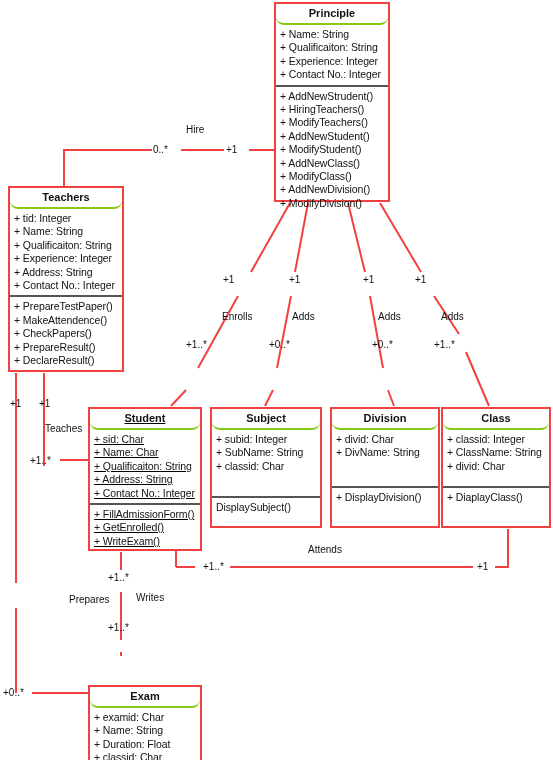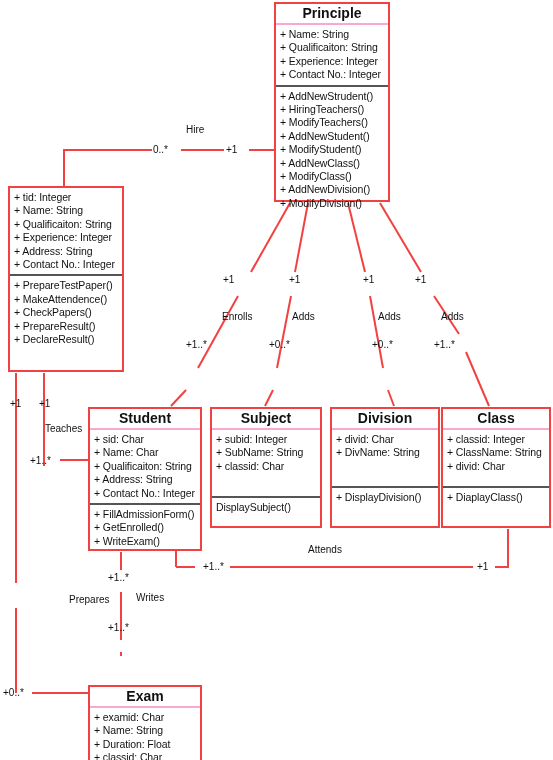--- a/index.html
+++ b/index.html
@@ -33,26 +33,27 @@
     position: absolute;
     box-sizing: border-box;
     border: 2px solid #f24141;
     background: #ffffff;
     z-index: 5;
   }
   .uml-name {
     box-sizing: border-box;
     text-align: center;
     font-weight: bold;
-    font-size: 14px;
+    font-size: 11px;
     color: #111111;
-    border-bottom: 2px solid #f9a8d4;
+    border-bottom: 2px solid #84cc16;
     padding: 3px 2px 3px 2px;
     line-height: 13px;
     letter-spacing: 0px;
+    border-radius: 8px;
   }
   .uml-compartment {
     box-sizing: border-box;
     padding: 3px 0 3px 0;
   }
   .uml-attrs {
     border-bottom: 2px solid #555555;
   }
   .uml-row {
     font-size: 10.5px;
@@ -146,38 +147,39 @@
       <div class="uml-row">+ AddNewStudent()</div>
       <div class="uml-row">+ ModifyStudent()</div>
       <div class="uml-row">+ AddNewClass()</div>
       <div class="uml-row">+ ModifyClass()</div>
       <div class="uml-row">+ AddNewDivision()</div>
       <div class="uml-row">+ ModifyDivision()</div>
     </div>
   </div>
 
   <div class="uml-class" style="left:8px; top:186px; width:116px; height:186px;">
+    <div class="uml-name">Teachers</div>
     <div class="uml-compartment uml-attrs">
       <div class="uml-row">+ tid: Integer</div>
       <div class="uml-row">+ Name: String</div>
       <div class="uml-row">+ Qualificaiton: String</div>
       <div class="uml-row">+ Experience: Integer</div>
       <div class="uml-row">+ Address: String</div>
       <div class="uml-row">+ Contact No.: Integer</div>
     </div>
     <div class="uml-compartment">
       <div class="uml-row">+ PrepareTestPaper()</div>
       <div class="uml-row">+ MakeAttendence()</div>
       <div class="uml-row">+ CheckPapers()</div>
       <div class="uml-row">+ PrepareResult()</div>
       <div class="uml-row">+ DeclareResult()</div>
     </div>
   </div>
 
-  <div class="uml-class" style="left:88px; top:407px; width:114px; height:144px;">
+  <div class="uml-class" style="left:88px; top:407px; width:114px; height:144px;text-decoration:underline;">
     <div class="uml-name">Student</div>
     <div class="uml-compartment uml-attrs">
       <div class="uml-row">+ sid: Char</div>
       <div class="uml-row">+ Name: Char</div>
       <div class="uml-row">+ Qualificaiton: String</div>
       <div class="uml-row">+ Address: String</div>
       <div class="uml-row">+ Contact No.: Integer</div>
     </div>
     <div class="uml-compartment">
       <div class="uml-row">+ FillAdmissionForm()</div>

